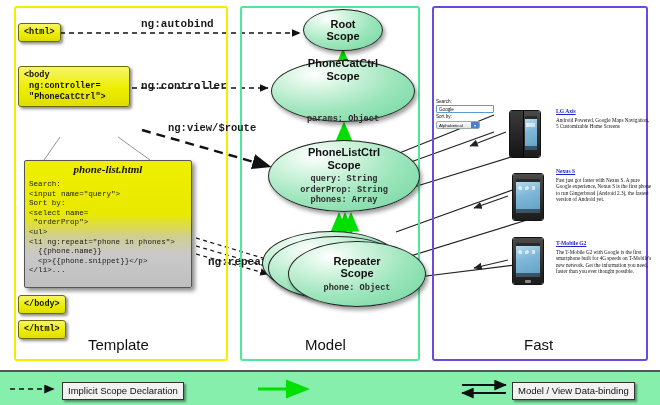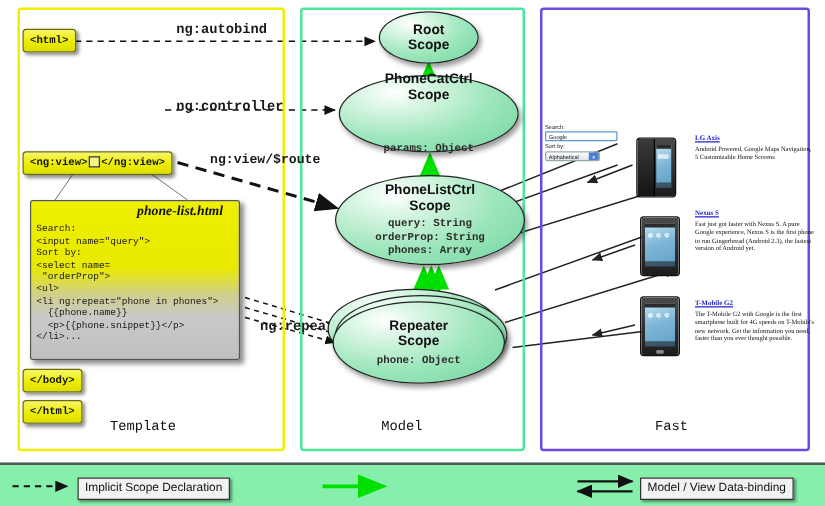--- a/index.html
+++ b/index.html
@@ -9,21 +9,21 @@
     font-family:"Liberation Sans", sans-serif;
   }
   #stage{position:absolute;inset:0;width:660px;height:405px;}
   .abs{position:absolute;}
 
   
   .col{position:absolute;box-sizing:border-box;border-width:2px;border-style:solid;border-radius:3px;background:transparent;}
   #col-template{left:14px;top:6px;width:214px;height:355px;border-color:#f2ee00;}
   #col-model{left:240px;top:6px;width:180px;height:355px;border-color:#4de89a;}
   #col-view{left:432px;top:6px;width:216px;height:355px;border-color:#6a4ae0;}
-  .col-label{position:absolute;font-size:11px;color:#111;font-family:Liberation Mono, monospace;}
+  .col-label{position:absolute;font-size:15px;color:#111;font-family:Liberation Sans, sans-serif;}
   #label-template{left:88px;top:336px;}
   #label-model{left:305px;top:336px;}
   #label-view{left:524px;top:336px;}
 
   
   .tag{
     position:absolute;box-sizing:border-box;
     background:linear-gradient(180deg,#f6f56a 0%,#eded00 55%,#dede00 100%);
     border:1px solid #6b6b00;border-radius:3px;
     font-family:"Liberation Mono","DejaVu Sans Mono",monospace;
@@ -43,21 +43,21 @@
     position:absolute;left:24px;top:160px;width:168px;height:128px;
     box-sizing:border-box;
     background:linear-gradient(180deg,#efef00 0%,#e9e900 42%,#cfcf8f 60%,#c9c9c9 74%,#bfbfbf 100%);
     border:1px solid #555;border-radius:2px;
     box-shadow:3px 3px 4px rgba(0,0,0,.45);
     overflow:hidden;
   }
   #callout-title{
     position:absolute;left:0;top:2px;width:100%;text-align:center;
     font-family:"Liberation Serif","DejaVu Serif",serif;
-    font-style:italic;font-weight:bold;font-size:11px;color:#111;padding-left:36px;
+    font-style:italic;font-weight:bold;font-size:11px;color:#111;
   }
   #callout-code{
     position:absolute;left:4px;top:19px;right:2px;
     font-family:"Liberation Mono","DejaVu Sans Mono",monospace;
     font-size:7.6px;line-height:9.6px;color:#1a1a1a;white-space:pre;
   }
 
   
   .ellipse{
     position:absolute;box-sizing:border-box;border-radius:50%;
@@ -71,21 +71,21 @@
   .ell-title{font-size:11px;color:#111;line-height:12.5px;font-family:"Liberation Sans",sans-serif;font-weight:bold;}
   .ell-props{
     font-family:"Liberation Mono","DejaVu Sans Mono",monospace;
     font-size:8.6px;font-weight:bold;color:#2b2b2b;line-height:10.5px;margin-top:3px;white-space:pre;
   }
   #e-root{left:303px;top:9px;width:80px;height:42px;}
   #e-catctrl{left:271px;top:60px;width:144px;height:62px;gap:29px;}
   #e-listctrl{left:268px;top:140px;width:152px;height:72px;}
   #e-rep3{left:262px;top:231px;width:138px;height:64px;}
   #e-rep2{left:268px;top:236px;width:138px;height:64px;}
-  #e-rep1{left:266px;top:241px;width:138px;height:66px;}
+  #e-rep1{left:288px;top:241px;width:138px;height:66px;}
 
   
   #search-widget{position:absolute;left:436px;top:99px;width:62px;}
   .sw-label{font-size:4.6px;color:#111;line-height:6px;font-family:"Liberation Sans",sans-serif;}
   .sw-input{
     box-sizing:border-box;width:58px;height:8px;
     border:1px solid #5b9bd5;background:#fff;border-radius:1px;
     font-size:4.6px;color:#111;padding:0 2px;line-height:7px;
     font-family:"Liberation Sans",sans-serif;
   }
@@ -209,22 +209,24 @@
 
   <div class="col" id="col-template"></div>
   <div class="col" id="col-model"></div>
   <div class="col" id="col-view"></div>
 
   <div class="col-label" id="label-template">Template</div>
   <div class="col-label" id="label-model">Model</div>
   <div class="col-label" id="label-view">Fast</div>
 
   <div class="tag" id="tag-html" style="white-space: pre;">&lt;html&gt;</div>
-
-  <div class="tag" id="tag-ngview" style="white-space: pre;"><span>&lt;ng:view&gt;</span><span class="ngview-sq"></span><span>&lt;/ng:view&gt;</span></div>
+  <div class="tag" id="tag-body" style="white-space: pre;">&lt;body
+ ng:controller=
+ "PhoneCatCtrl"&gt;</div>
+
 
   <div id="callout">
     <div id="callout-title">phone-list.html</div>
     <div id="callout-code" style="white-space: pre;">Search:
 &lt;input name="query"&gt;
 Sort by:
 &lt;select name=
  "orderProp"&gt;
 &lt;ul&gt;
 &lt;li ng:repeat="phone in phones"&gt;

